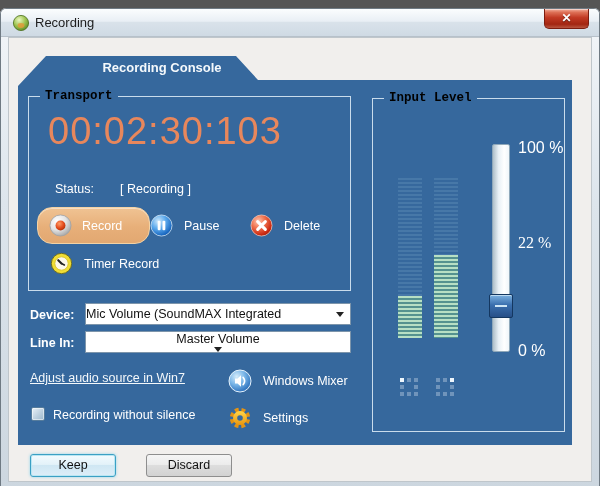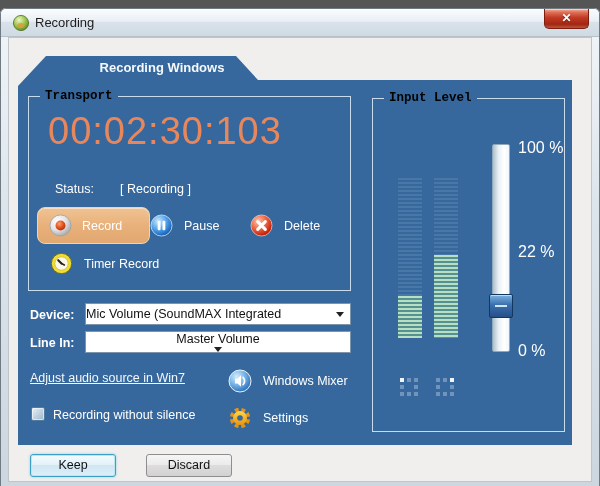--- a/index.html
+++ b/index.html
@@ -66,21 +66,21 @@
     position:absolute; left:48px; top:102px; width:280px;
     font-size:38px; color:#e8875c; letter-spacing:1px; white-space:nowrap;
   }
   .status-label { position:absolute; left:55px; top:174px; font-size:12.5px; color:#fff; }
   .status-value { position:absolute; left:120px; top:174px; font-size:12.5px; color:#fff; }
 
   .record-btn {
     position:absolute; left:37px; top:199px; width:113px; height:37px;
     display:flex; align-items:center; gap:10px; padding-left:11px;
     background:linear-gradient(180deg,#f0c393 0%,#e7af79 55%,#e2a871 100%);
-    border:1px solid #f3d2a4; border-radius:8px; cursor:pointer;
+    border:1px solid #f3d2a4; border-radius:15px; cursor:pointer;
     box-shadow:inset 0 1px 0 rgba(255,255,255,.45);
     color:#fff; font-size:12.5px;
   }
   .icon-btn {
     position:absolute; display:flex; align-items:center; gap:11px;
     color:#fff; font-size:12.5px; cursor:pointer;
   }
   .ib-pause { left:150px; top:206px; }
   .ib-delete { left:250px; top:206px; }
   .ib-timer { left:50px; top:244px; }
@@ -156,21 +156,21 @@
     transform:translateY(50%);
     background:linear-gradient(180deg,#7db2e1 0%,#3a6fae 45%,#274f87 100%);
     border:1px solid #143760; border-radius:2px; cursor:grab;
     box-shadow:inset 0 1px 0 #bcdaf1;
   }
   .slider-thumb::after {
     content:""; position:absolute; left:5px; right:5px; top:50%; height:2px;
     margin-top:-1px; background:#cfe6f5;
   }
   .pct { position:absolute; left:518px; font-size:16px; color:#fff; white-space:nowrap; }
-  .pct-100 { top:131px; } .pct-22 { top:235px; } .pct-0 { top:334px; }
+  .pct-100 { top:131px; } .pct-22 { top:226px;font-family:Liberation Serif, serif; } .pct-0 { top:334px; }
 
   
   .fbtn {
     position:absolute; top:446px; height:23px; font-size:12.5px; color:#111;
     text-align:center; line-height:21px; border-radius:3px; cursor:pointer;
   }
   .b-keep {
     left:30px; width:86px;
     border:1px solid #3ba0c4;
     background:linear-gradient(180deg,#f3fbfe 0%,#e3f2f9 45%,#cfe7f3 50%,#ddeef8 100%);
@@ -202,21 +202,21 @@
     </svg>
     <span class="win-title">Recording</span>
     <div class="close-btn">
       <span>✕</span>
     </div>
   </div>
 
   <div class="client"></div>
 
   <div class="panel"></div>
-  <div class="tab-label">Recording Windows</div>
+  <div class="tab-label">Recording Console</div>
 
   <div class="group g-transport"></div>
   <span class="group-label gl-transport">Transport</span>
 
   <div class="timer">00:02:30:103</div>
   <span class="status-label">Status:</span>
   <span class="status-value">[ Recording ]</span>
 
   <div class="record-btn">
     <svg class="sph" viewBox="0 0 24 24">

